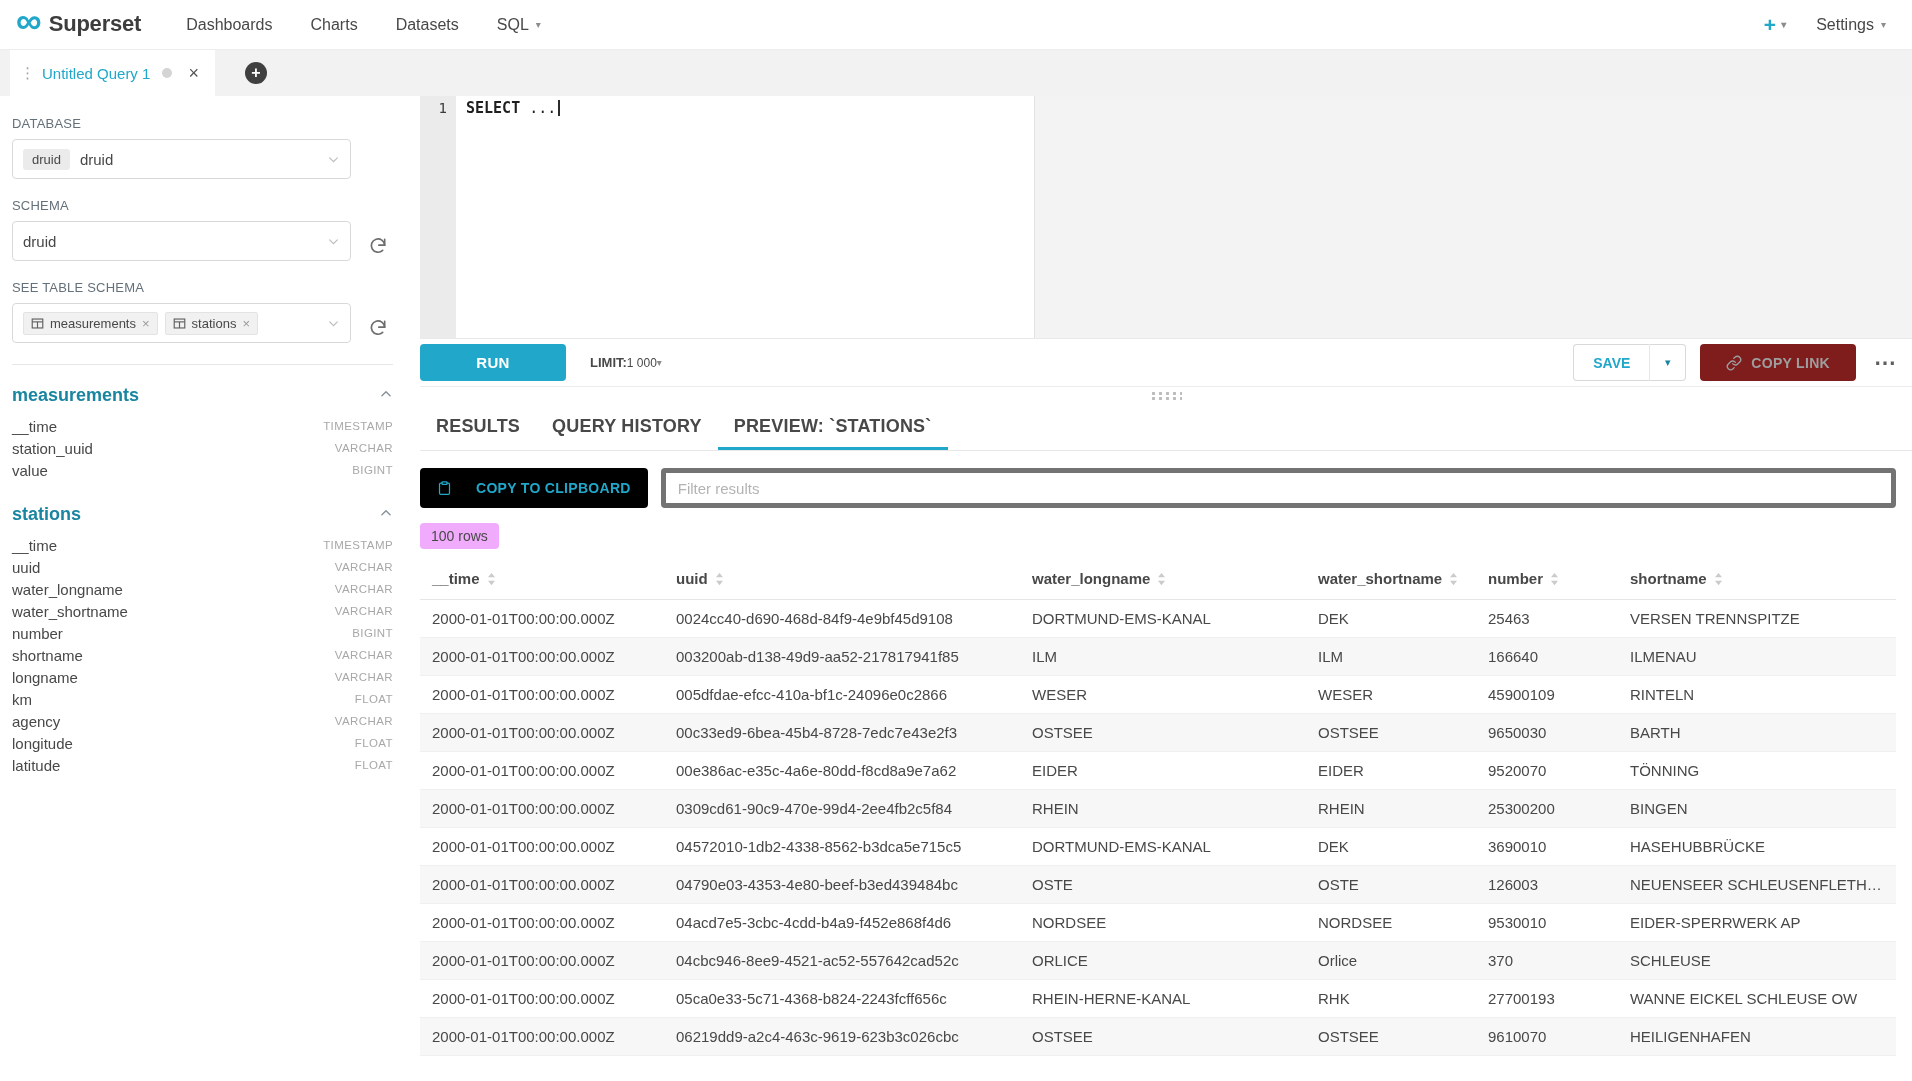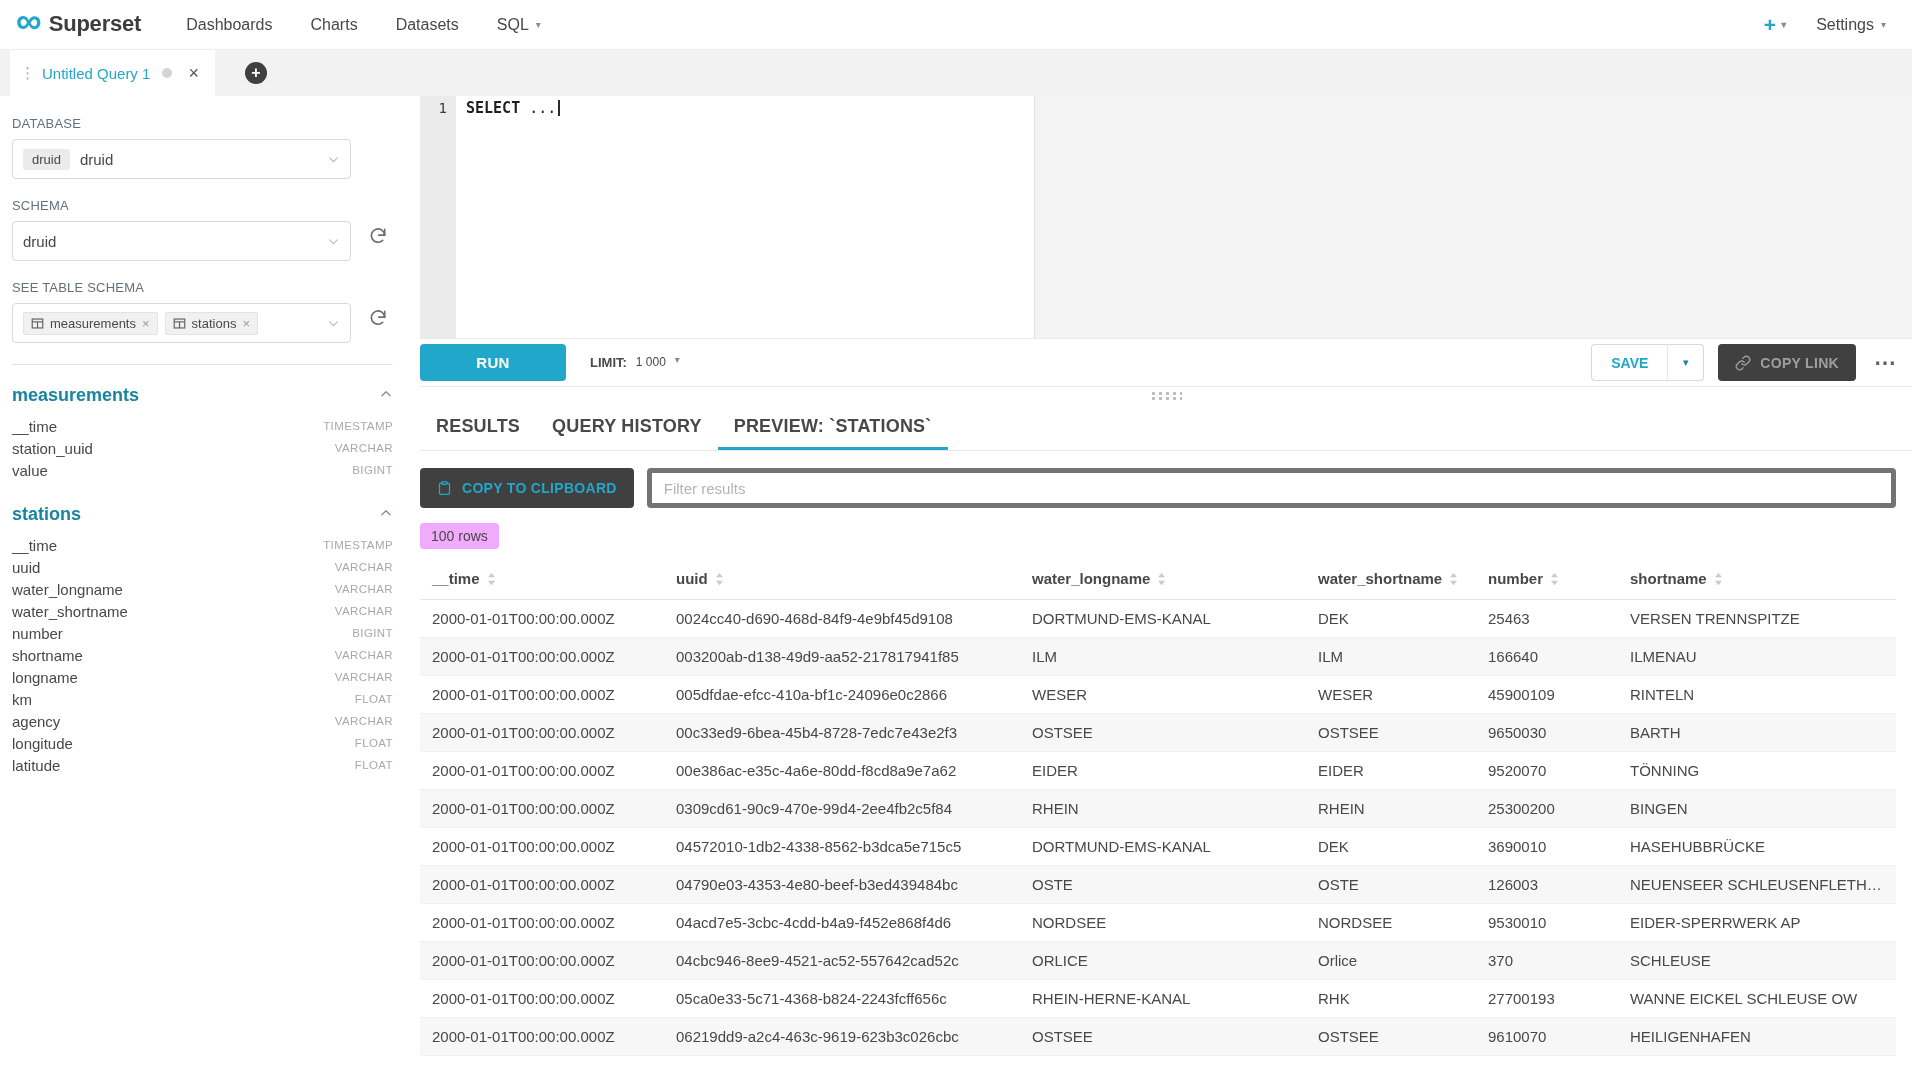--- a/index.html
+++ b/index.html
@@ -28,21 +28,21 @@
   .add-tab{width:22px;height:22px;border-radius:50%;background:#404040;color:#fff;display:flex;align-items:center;justify-content:center;font-size:16px;font-weight:bold;margin-left:30px;cursor:pointer;line-height:1}
 
   
   .content{display:flex;height:985px}
   .sidebar{width:411px;flex-shrink:0;padding:20px 18px 0 12px;overflow:hidden}
   .main{flex:1;display:flex;flex-direction:column;overflow:hidden;padding-left:9px}
 
   
   .field{margin-bottom:19px}
   .field-label{font-size:13px;color:#64707a;margin-bottom:8px;letter-spacing:0.2px}
-  .field-row{display:flex;align-items:flex-start;gap:12px}
+  .field-row{display:flex;align-items:flex-end;gap:12px}
   .select{min-height:40px;border:1px solid #d9d9d9;border-radius:4px;display:flex;align-items:center;padding:0 10px;background:#fff;flex:1;cursor:pointer}
   .select-full{margin-right:42px}
   .sel-caret{margin-left:auto;display:flex;align-items:center}
   .badge{background:#ebebeb;border-radius:3px;padding:3px 9px;font-size:13px;margin-right:10px;color:#484848}
   .sel-text{font-size:15px;color:#484848}
   .refresh-btn{width:30px;height:30px;display:flex;align-items:center;justify-content:center;cursor:pointer;flex-shrink:0}
   .chips-wrap{display:flex;align-items:center;gap:7px;flex-wrap:wrap;padding:5px 0}
   .chip{display:flex;align-items:center;gap:6px;background:#f1f1f1;border:1px solid #e3e3e3;border-radius:2px;padding:3px 7px;font-size:13px;color:#484848}
   .chip-close{color:#9a9a9a;font-size:13px;cursor:pointer;line-height:1}
   .divider{border-top:1px solid #e6e6e6;margin:21px 0 20px}
@@ -58,39 +58,39 @@
   .gutter{width:36px;background:#ebebeb;color:#3b3b3b;font:14px "DejaVu Sans Mono",monospace;text-align:right;padding:4px 9px 0 0;flex-shrink:0}
   .code-area{flex:1;position:relative;font:15px "DejaVu Sans Mono",monospace;padding:3px 0 0 10px;color:#1f1f1f}
   .code-line{position:relative;z-index:1;white-space:pre}
   .code-line .kw{font-weight:bold}
   .cursor{display:inline-block;width:2px;height:16px;background:#2b2b2b;vertical-align:-3px;margin-left:2px}
   .print-margin{position:absolute;top:0;bottom:0;left:578px;right:0;background:#f3f3f3;border-left:1px solid #e2e2e2;z-index:0}
 
   
   .sql-toolbar{height:48px;display:flex;align-items:center;padding:0 16px 0 0;border-bottom:1px solid #ececec;background:#fff}
   .run-btn{width:146px;height:37px;background:#20A7C9;color:#fff;font-weight:bold;font-size:15px;border:none;border-radius:4px;letter-spacing:0.3px;cursor:pointer;font-family:inherit}
-  .limit{margin-left:24px;display:flex;align-items:flex-start;gap:9px;cursor:pointer}
+  .limit{margin-left:24px;display:flex;align-items:center;cursor:pointer}
   .limit-label{font-weight:bold;font-size:13px;color:#484848}
   .limit-value{font-size:12px;color:#484848}
   .save-split{margin-left:auto;display:flex}
   .save-main{height:37px;padding:0 19px;background:#fff;border:1px solid #d9d9d9;border-right:1px solid #e7e7e7;border-radius:4px 0 0 4px;color:#20A7C9;font-weight:bold;font-size:14px;cursor:pointer;font-family:inherit}
   .save-caret{height:37px;width:36px;border:1px solid #d9d9d9;border-left:none;border-radius:0 4px 4px 0;display:flex;align-items:center;justify-content:center;background:#fff;cursor:pointer;color:#1985a0;font-size:11px}
-  .copylink-btn{margin-left:14px;height:37px;padding:0 17px;background:#404040;border:none;border-radius:4px;color:#9e9e9e;font-weight:bold;font-size:14px;display:flex;align-items:center;gap:9px;cursor:pointer;font-family:inherit;letter-spacing:0.3px}
+  .copylink-btn{margin-left:14px;height:37px;padding:0 26px;background:#7f1d1d;border:none;border-radius:4px;color:#9e9e9e;font-weight:bold;font-size:14px;display:flex;align-items:center;gap:9px;cursor:pointer;font-family:inherit;letter-spacing:0.3px}
   .more-btn{margin-left:18px;color:#5f5f5f;font-size:22px;font-weight:bold;cursor:pointer;line-height:1}
 
   
   .resize-row{height:17px;display:flex;align-items:center;justify-content:center;cursor:row-resize}
   .grip{width:32px;height:9px;background-image:radial-gradient(circle,#bdbdbd 1.4px,transparent 1.6px);background-size:7px 5px}
 
   
   .south-tabs{display:flex;border-bottom:1px solid #e8e8e8}
   .stab{padding:12px 16px 10px;font-size:18px;font-weight:bold;color:#484848;cursor:pointer;border-bottom:3px solid transparent;letter-spacing:0.2px}
   .stab.active{border-bottom-color:#20A7C9}
   .results-bar{display:flex;align-items:center;margin:17px 16px 0 0;gap:13px}
-  .clipboard-btn{height:40px;padding:0 17px;background:#404040;border:none;border-radius:4px;color:#20A7C9;font-weight:bold;font-size:14px;display:flex;align-items:center;gap:10px;cursor:pointer;font-family:inherit;letter-spacing:0.3px}
+  .clipboard-btn{height:40px;padding:0 17px;background:#000000;border:none;border-radius:4px;color:#20A7C9;font-weight:bold;font-size:14px;display:flex;align-items:center;gap:24px;cursor:pointer;font-family:inherit;letter-spacing:0.3px}
   .filter-input{flex:1;height:40px;border:5px solid #737373;border-radius:4px;padding:0 12px;font-size:15px;color:#484848;font-family:inherit;outline:none}
   .filter-input::placeholder{color:#b3b3b3}
   .rows-badge{display:inline-block;margin-top:15px;background:#f0abfc;border-radius:4px;padding:5px 11px;font-size:14px;color:#484848}
 
   
   .results-table{margin:11px 16px 0 0;border-collapse:collapse;width:calc(100% - 16px);table-layout:fixed}
   .results-table th{font-size:15px;font-weight:bold;text-align:left;padding:10px 12px;border-bottom:1px solid #e5e5e5;white-space:nowrap;cursor:pointer}
   .results-table th .sort{margin-left:7px;vertical-align:-2px;display:inline-block}
   .results-table td{font-size:15px;color:#484848;padding:10px 12px;border-bottom:1px solid #f0f0f0;white-space:nowrap;overflow:hidden;text-overflow:ellipsis}
   .results-table tbody tr:nth-child(even){background:#f7f7f7}

